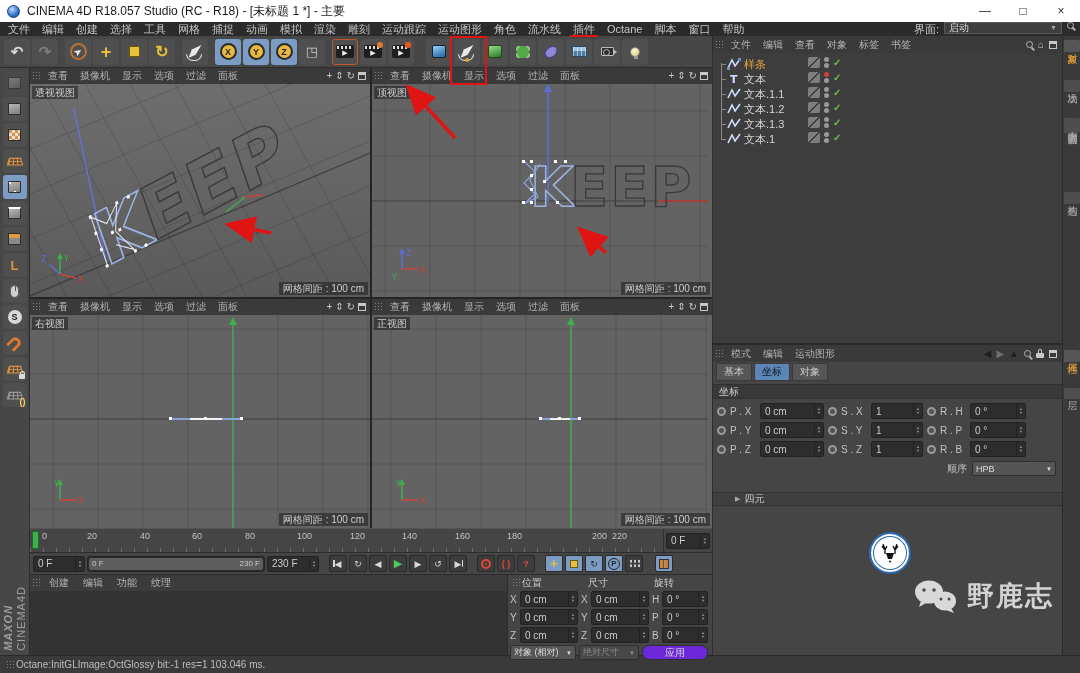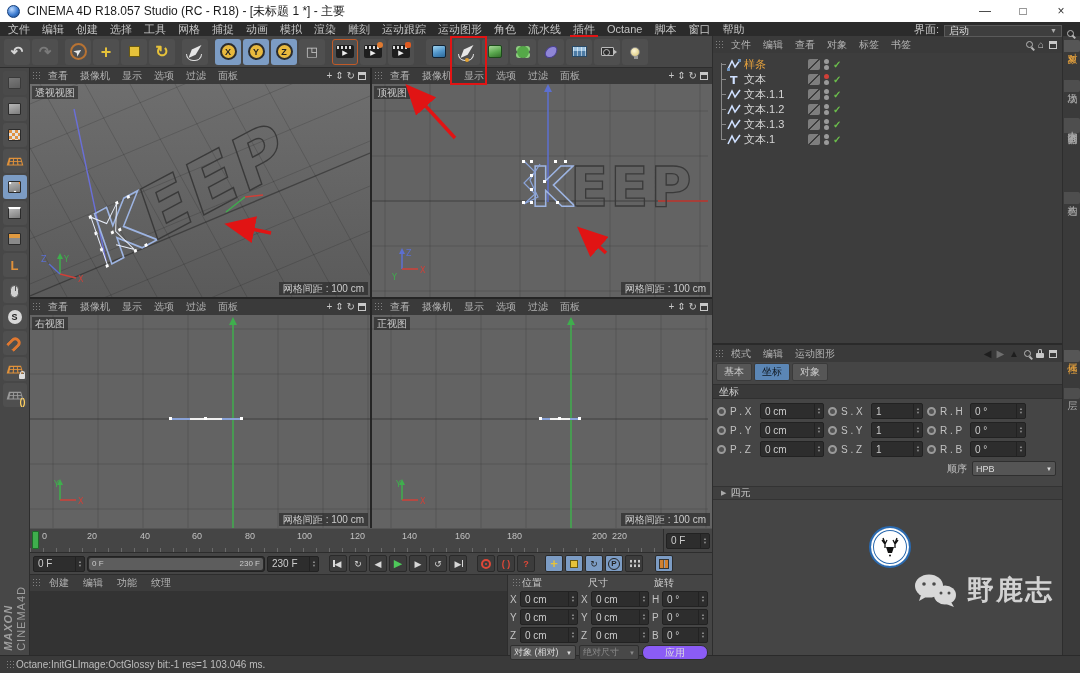--- a/index.html
+++ b/index.html
@@ -9,21 +9,21 @@
   
   .titlebar { height:22px; background:#ffffff; display:flex; align-items:center; color:#1a1a1a; font-size:12px; }
   .app-icon { width:13px; height:13px; border-radius:50%; margin:0 7px; background:radial-gradient(circle at 35% 30%, #bcd9ff 0%, #3d7cd0 55%, #123d7a 100%); border:1px solid #123d7a; }
   .t-title { flex:1; white-space:nowrap; overflow:hidden; }
   .wbtn { width:38px; text-align:center; font-size:12px; color:#333; }
 
   
   .menubar { height:14px; background:#2b2b2b; display:flex; align-items:center; font-size:11px; color:#c5c5c5; padding-left:2px; position:relative; z-index:40; }
   .mi { padding:0 6px; position:relative; line-height:14px; white-space:nowrap; cursor:default; }
   .mi.annot-underline::after { content:""; position:absolute; left:3px; right:3px; bottom:-1px; height:2px; background:#e11414; }
-  .mb-right { margin-left:auto; display:flex; align-items:flex-end; gap:5px; padding-right:6px; }
+  .mb-right { margin-left:auto; display:flex; align-items:flex-start; gap:5px; padding-right:6px; }
   .iface-dd { width:118px; height:12px; background:#3e3e3e; border:1px solid #5a5a5a; display:flex; align-items:center; font-size:10px; padding:0 4px; color:#ddd; }
   .iface-dd .dda { margin-left:auto; font-size:7px; color:#aaa; }
   .mag { width:7px; height:7px; border:1.5px solid #b5b5b5; border-radius:50%; position:relative; display:inline-block; }
   .mag::after { content:""; position:absolute; width:4px; height:1.5px; background:#b5b5b5; transform:rotate(45deg); right:-3px; bottom:-2px; }
 
   
   .mainrow { display:flex; height:619px; }
   .leftcol { width:712px; display:flex; flex-direction:column; }
 
   
@@ -135,40 +135,40 @@
   .cm-head span { font-size:10px; }
   .cm-grid { display:flex; gap:3px; margin-top:1px; flex:1; }
   .cm-col { display:flex; flex-direction:column; gap:2px; }
   .cm-row { display:flex; align-items:center; gap:3px; }
   .cm-lab { width:7px; color:#c2c2c2; }
   .w58 { width:58px; } .w46 { width:46px; } .w64 { width:64px; } .w52 { width:52px; } .w56 { width:56px; }
   .cm-bot { display:flex; gap:3px; margin-top:2px; align-items:flex-start; }
   .ddl { height:15px; background:#555; border:1px solid #2f2f2f; border-radius:2px; color:#ddd; font-size:9px; display:flex; align-items:center; padding:0 3px; }
   .ddl .dda { margin-left:auto; font-size:6px; }
   .ddl.dim { color:#8a8a8a; background:#484848; }
-  .applybtn { height:15px; flex:1; background:#8b5cf6; border:1px solid #2f2f2f; border-radius:7px; color:#ddd; font-size:10px; display:flex; align-items:center; justify-content:center; }
+  .applybtn { height:15px; flex:1; background:#6d28d9; border:1px solid #2f2f2f; border-radius:7px; color:#ddd; font-size:10px; display:flex; align-items:center; justify-content:center; }
 
   
   .statusbar { height:18px; background:#3a3a3a; border-top:1px solid #2a2a2a; display:flex; align-items:center; font-size:10px; color:#bdbdbd; padding-left:4px; }
 
   
   .rightpanel { width:368px; display:flex; border-left:1px solid #2d2d2d; background:#474747; position:relative; }
   .rp-main { flex:1; display:flex; flex-direction:column; }
   .rp-tabs { width:18px; background:#3a3a3a; position:relative; border-left:1px solid #2d2d2d; }
   .dtab { position:absolute; left:1px; width:16px; writing-mode:vertical-rl; font-size:10px; color:#a8a8a8; background:#4e4e4e; padding:5px 1px; border-radius:0 2px 2px 0; letter-spacing:1px; }
   .dtab.active { color:#e8a33d; background:#565656; }
 
   .om { height:309px; display:flex; flex-direction:column; background:#3d3d3d; border-bottom:2px solid #2a2a2a; }
   .om-menu, .am-menu { height:17px; background:#3a3a3a; display:flex; align-items:center; font-size:10px; color:#b2b2b2; }
   .om-menu .mi, .am-menu .mi { padding:0 6px; }
   .m-right { margin-left:auto; display:flex; align-items:center; gap:5px; padding-right:5px; color:#c8c8c8; }
   .m-right span { font-size:10px; line-height:10px; }
   .om-tree { flex:1; position:relative; padding-top:4px; }
   .om-tree::before { content:""; position:absolute; left:8px; top:10px; height:76px; width:1px; background:#8a8a8a; }
-  .orow { height:15px; display:flex; align-items:center; position:relative; padding-left:14px; }
+  .orow { height:15px; display:flex; align-items:flex-start; position:relative; padding-left:14px; }
   .orow::before { content:""; position:absolute; left:8px; top:7px; width:5px; height:1px; background:#8a8a8a; }
   .oic { width:14px; height:13px; margin-right:3px; flex:none; }
   .oname { font-size:11px; color:#d6d6d6; width:64px; white-space:nowrap; }
   .oname.sel { color:#e8a33d; }
   .octrl { display:flex; align-items:center; gap:4px; }
   .pencilchip { width:12px; height:11px; background:#7e7e7e; border-radius:2px; background-image:linear-gradient(135deg, transparent 45%, #3c3c3c 45% 55%, transparent 55%); }
   .dots2 { display:flex; flex-direction:column; gap:1px; }
   .dots2 i { width:5px; height:5px; border-radius:50%; background:#9a9a9a; }
   .dots2 i.red { background:#d04038; }
   .chk { color:#6cc04c; font-size:10px; font-weight:bold; }
@@ -177,21 +177,21 @@
   .am-title { height:20px; display:flex; align-items:center; font-size:11px; color:#ddd; padding-left:4px; gap:4px; }
   .am-tabs { display:flex; gap:2px; padding:1px 3px 3px; }
   .amtab { font-size:10px; color:#ccc; background:#565656; border:1px solid #3a3a3a; border-radius:2px; padding:1px 7px; }
   .amtab.active { background:#5b86b5; color:#101820; }
   .am-sect { height:15px; background:#393939; border-top:1px solid #303030; border-bottom:1px solid #303030; font-size:10px; color:#cfcfcf; display:flex; align-items:center; padding-left:6px; }
   .am-coords { padding:4px 4px 2px; display:flex; flex-direction:column; gap:3px; }
   .am-crow { display:flex; align-items:center; gap:4px; }
   .ring { width:9px; height:9px; border:2px solid #9a9a9a; border-radius:50%; background:#525252; flex:none; }
   .am-lab { font-size:10px; color:#c2c2c2; width:26px; white-space:nowrap; }
   .am-order { display:flex; align-items:center; justify-content:flex-end; gap:5px; padding:2px 6px 4px; font-size:10px; color:#c2c2c2; }
-  .collap { height:14px; background:#3f3f3f; border-top:1px solid #333; border-bottom:1px solid #333; margin-top:6px; font-size:10px; color:#cfcfcf; display:flex; align-items:center; padding-left:8px; gap:4px; }
+  .collap { height:14px; background:#3f3f3f; border-top:1px solid #333; border-bottom:1px solid #333; margin-top:12px; font-size:10px; color:#cfcfcf; display:flex; align-items:center; padding-left:22px; gap:4px; }
   .collap i { font-style:normal; font-size:7px; color:#aaa; }
   .am-empty { flex:1; position:relative; }
 
   
   .deerbadge { position:absolute; left:156px; top:26px; width:42px; height:42px; border-radius:50%; background:#fff; border:2px solid #2a6ab0; box-shadow:inset 0 0 0 2px #fff, inset 0 0 0 3px #2a6ab0; display:flex; align-items:center; justify-content:center; }
   .wechatrow { position:absolute; left:200px; top:72px; display:flex; align-items:center; gap:10px; }
   .wmtext { font-size:27px; font-weight:bold; color:#d2d2d2; letter-spacing:2px; }
 
   
   .annot-svg { position:absolute; inset:0; z-index:90; pointer-events:none; }

